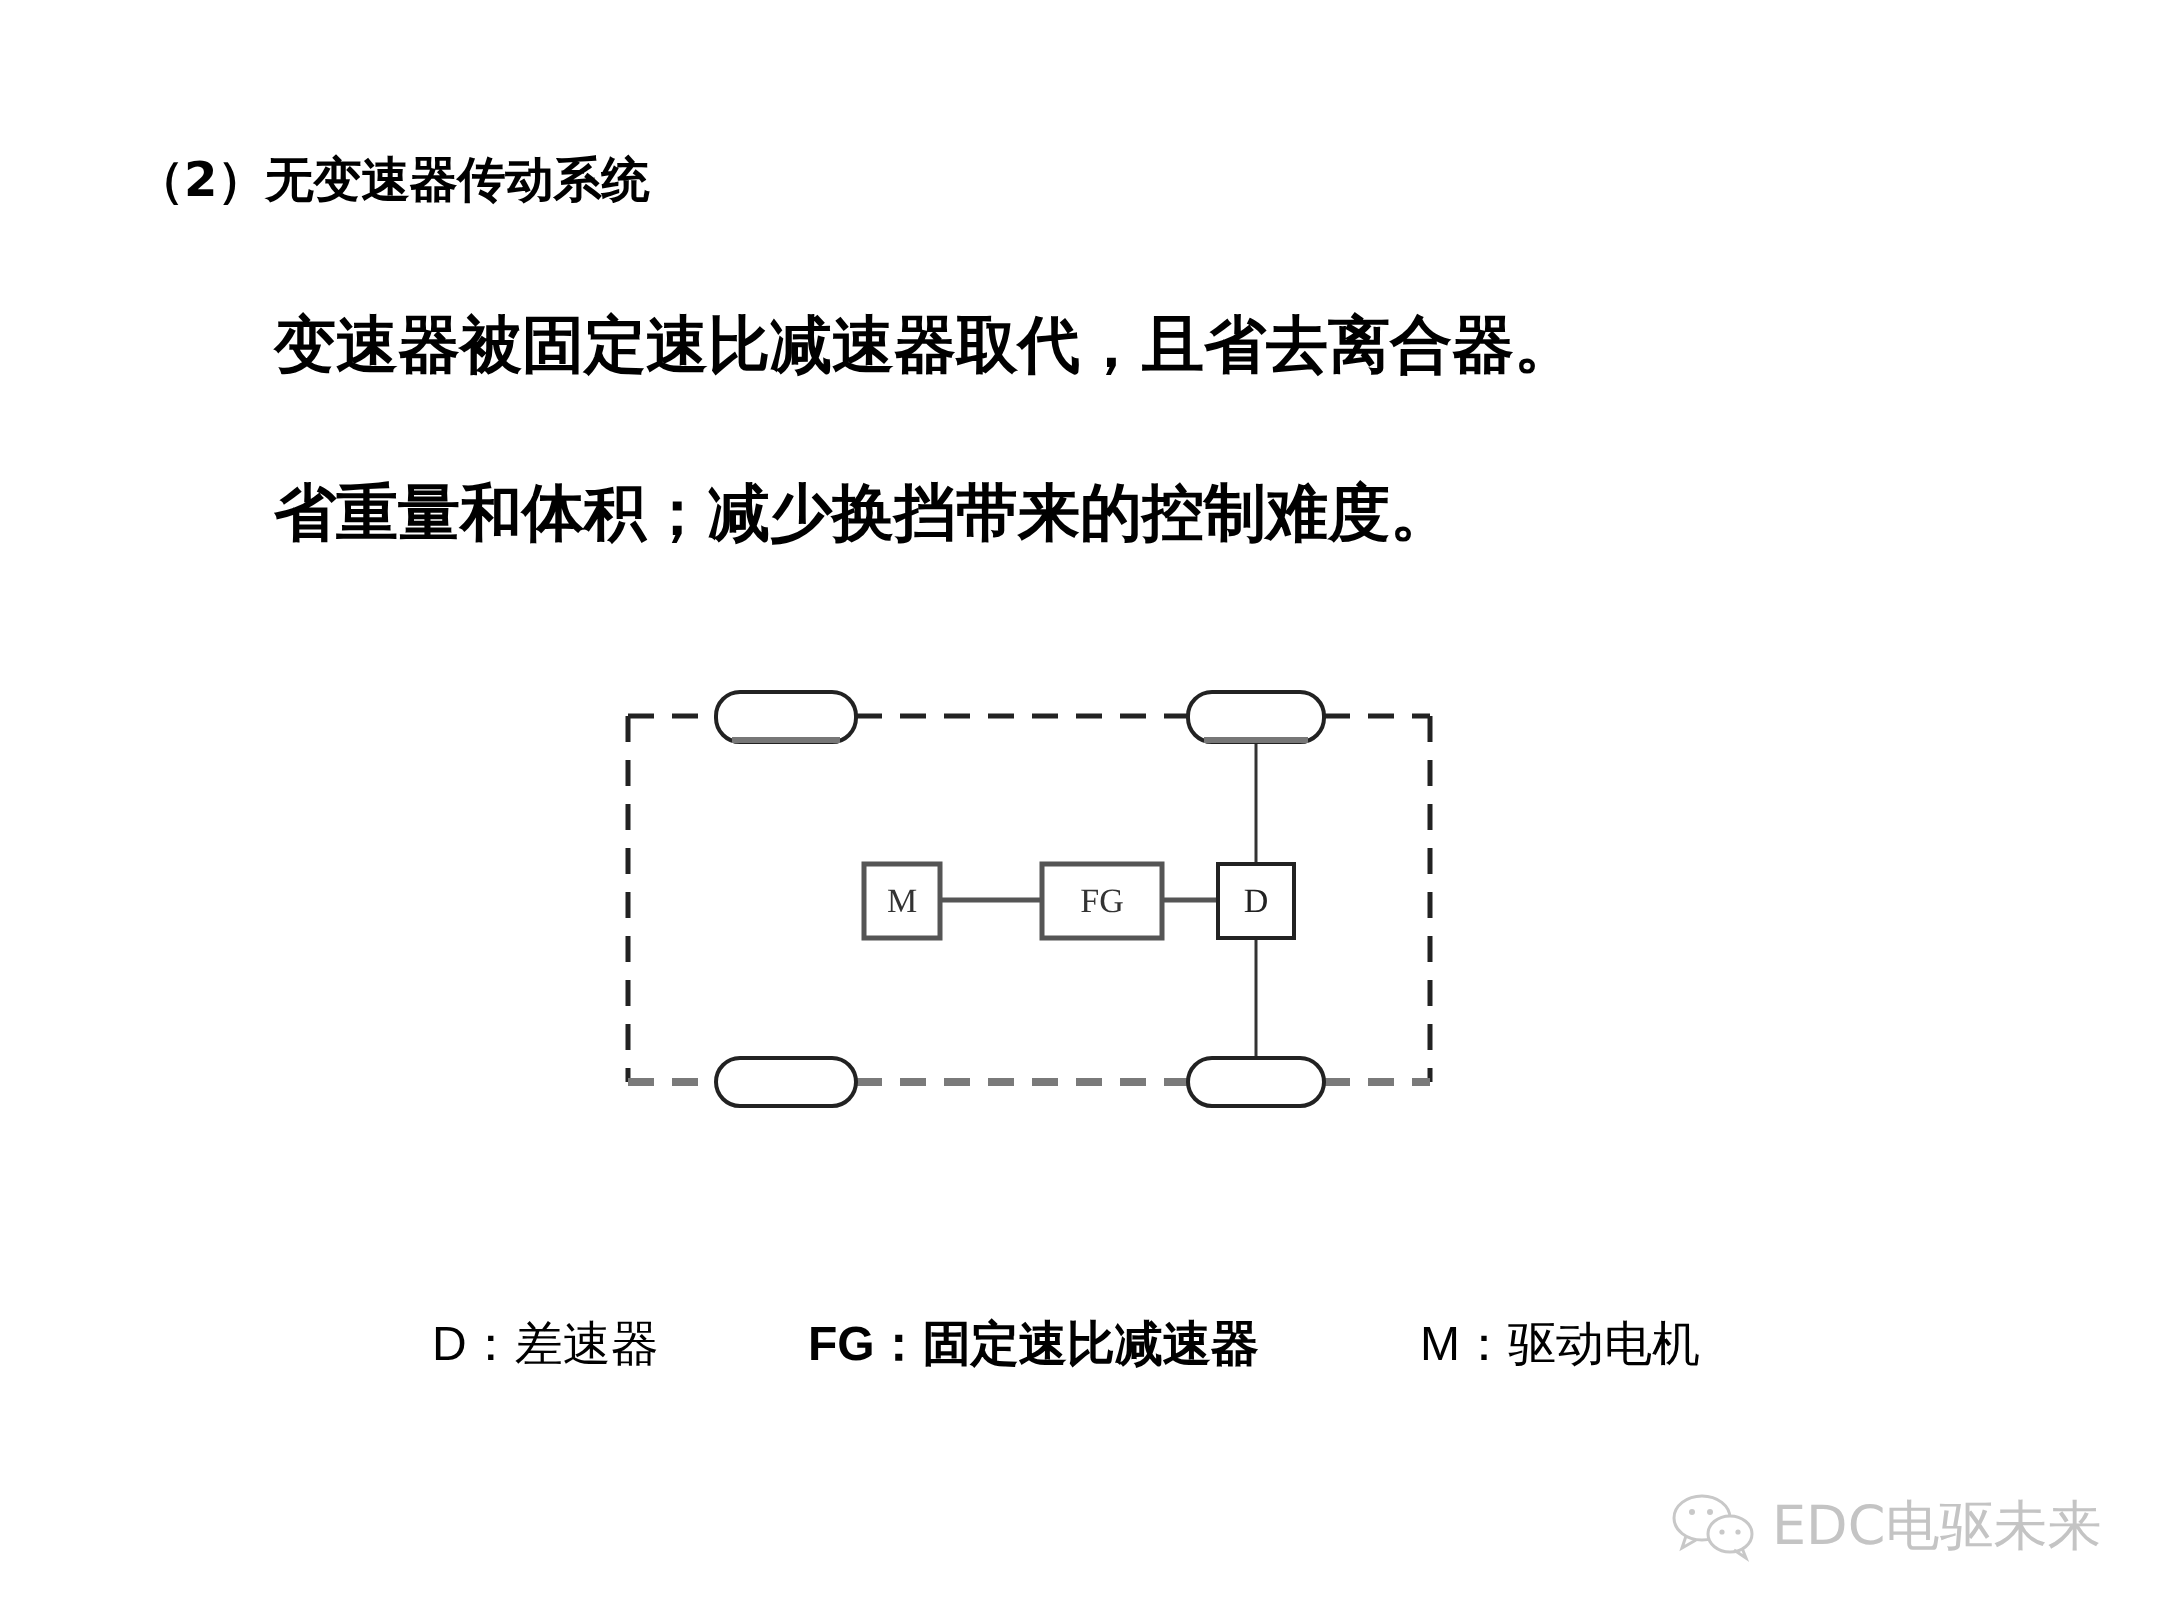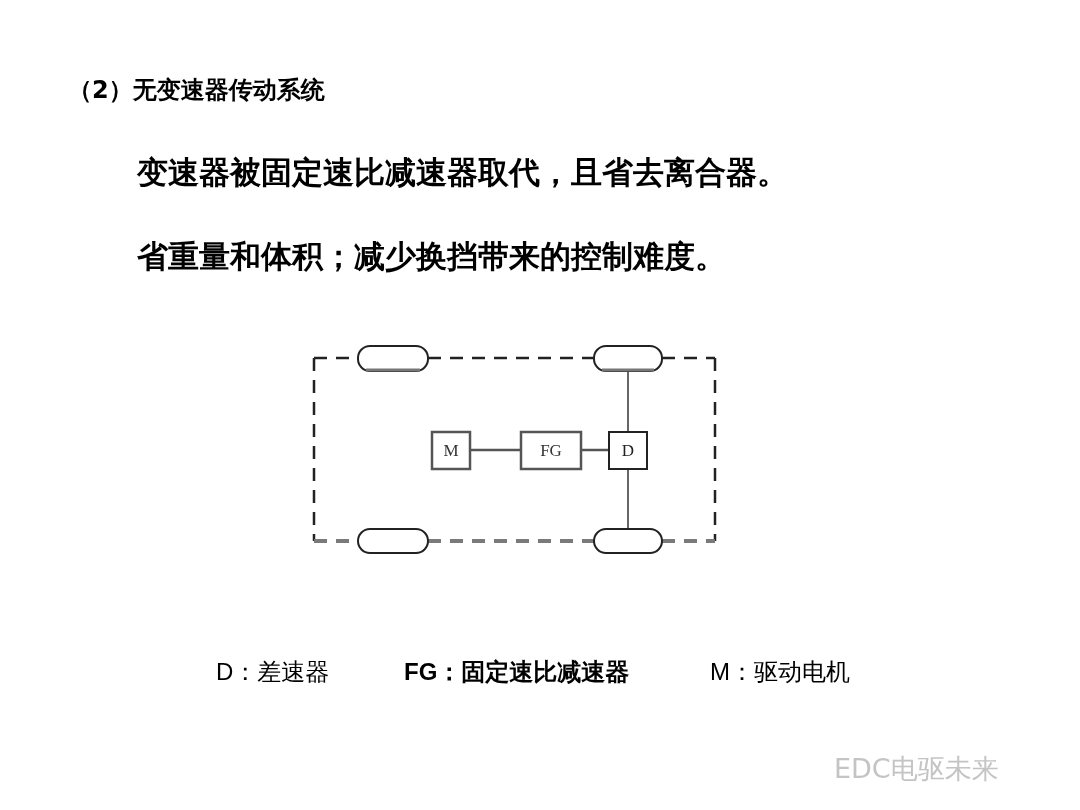--- a/index.html
+++ b/index.html
@@ -4,21 +4,21 @@
 <style>
   html, body { margin:0; padding:0; }
   body { width:1080px; height:810px; background:#ffffff; position:relative; overflow:hidden;
          font-family:"DejaVu Sans", "Liberation Sans", sans-serif; color:#000; }
   .title { position:absolute; left:68px; top:74px; font-size:24px; font-weight:bold; letter-spacing:0px; white-space:nowrap; }
   .body-line { position:absolute; left:137px; font-size:31px; font-weight:bold; white-space:nowrap; }
   .line1 { top:152px; }
   .line2 { top:236px; }
   .diagram { position:absolute; left:0; top:0; width:1080px; height:810px; }
   .legend { position:absolute; top:656px; font-size:24px; white-space:nowrap; font-family:"Liberation Sans","DejaVu Sans",sans-serif; }
-  .watermark { position:absolute; left:834px; top:745px; height:36px; display:flex; align-items:flex-start; gap:6px;flex-direction:column; }
+  .watermark { position:absolute; left:834px; top:745px; height:36px; display:flex; align-items:flex-start; gap:6px; }
   .wm-text { font-size:27px; color:#c4c4c4; font-family:"DejaVu Sans", sans-serif; letter-spacing:0px; }
 </style>
 </head>
 <body>
 
 <div class="title">（2）无变速器传动系统</div>
 <div class="body-line line1">变速器被固定速比减速器取代，且省去离合器。</div>
 <div class="body-line line2">省重量和体积；减少换挡带来的控制难度。</div>
 
 <svg class="diagram" width="1080" height="810" viewBox="0 0 1080 810">

